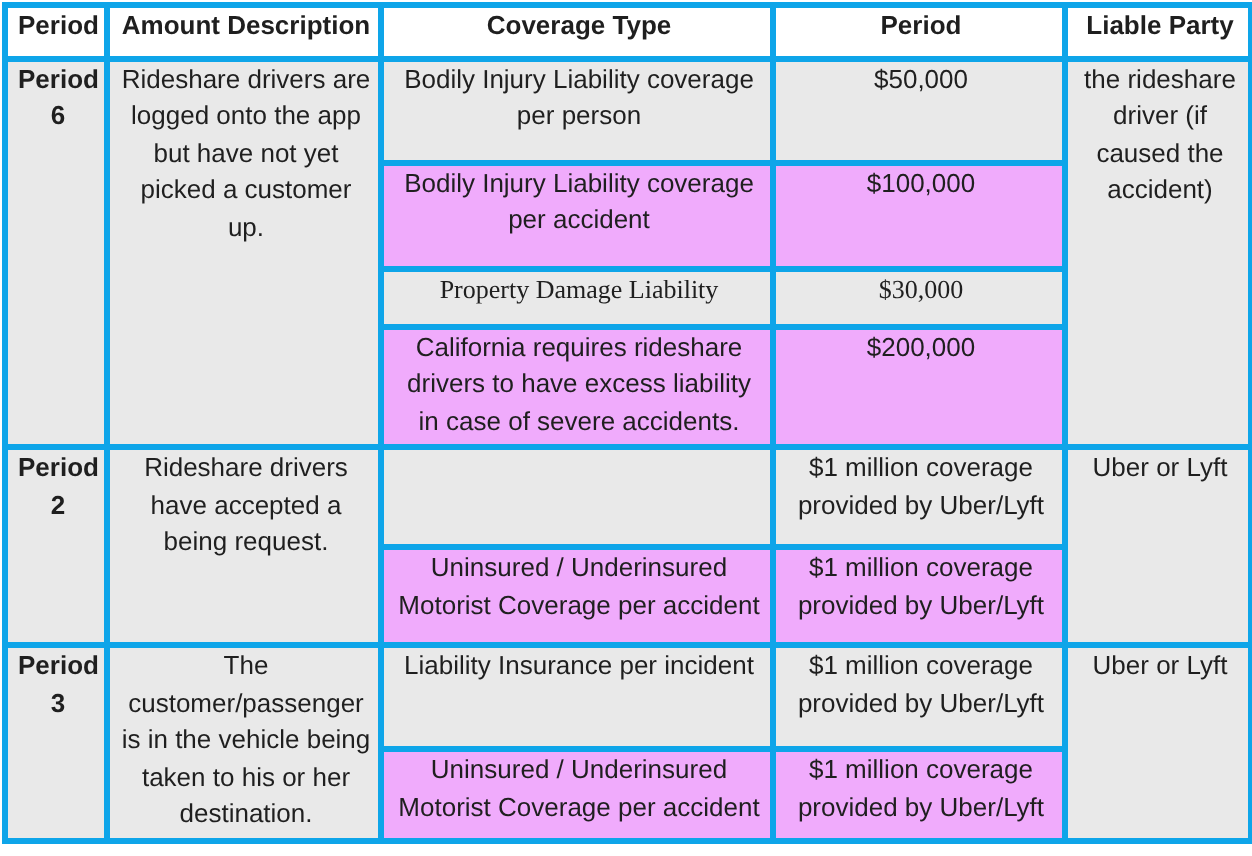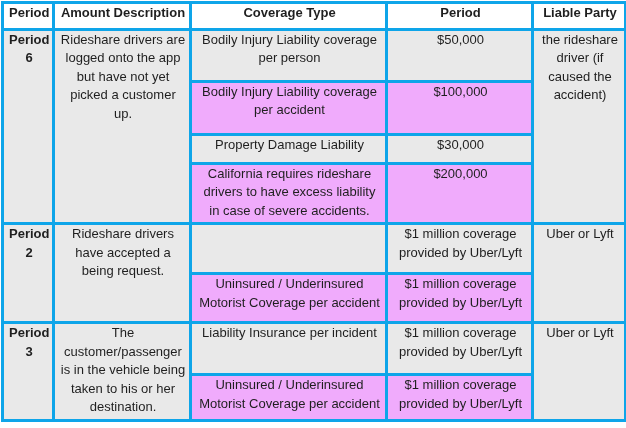--- a/index.html
+++ b/index.html
@@ -72,21 +72,21 @@
         <td class="shade period-cell" rowspan="4">Period 6</td>
         <td class="shade" rowspan="4">Rideshare drivers are logged onto the app but have not yet picked a customer up.</td>
         <td class="shade">Bodily Injury Liability coverage per person</td>
         <td class="shade">$50,000</td>
         <td class="shade" rowspan="4">the rideshare driver (if caused the accident)</td>
       </tr>
       <tr style="height:53px;">
         <td class="plain">Bodily Injury Liability coverage per accident</td>
         <td class="plain">$100,000</td>
       </tr>
-      <tr style="height:29px;">
+      <tr style="height:29px;font-family:Liberation Serif, serif;">
         <td class="shade">Property Damage Liability</td>
         <td class="shade">$30,000</td>
       </tr>
       <tr style="height:57px;">
         <td class="plain">California requires rideshare drivers to have excess liability in case of severe accidents.</td>
         <td class="plain">$200,000</td>
       </tr>
 
       <tr style="height:50px;">
         <td class="shade period-cell" rowspan="2">Period 2</td>

